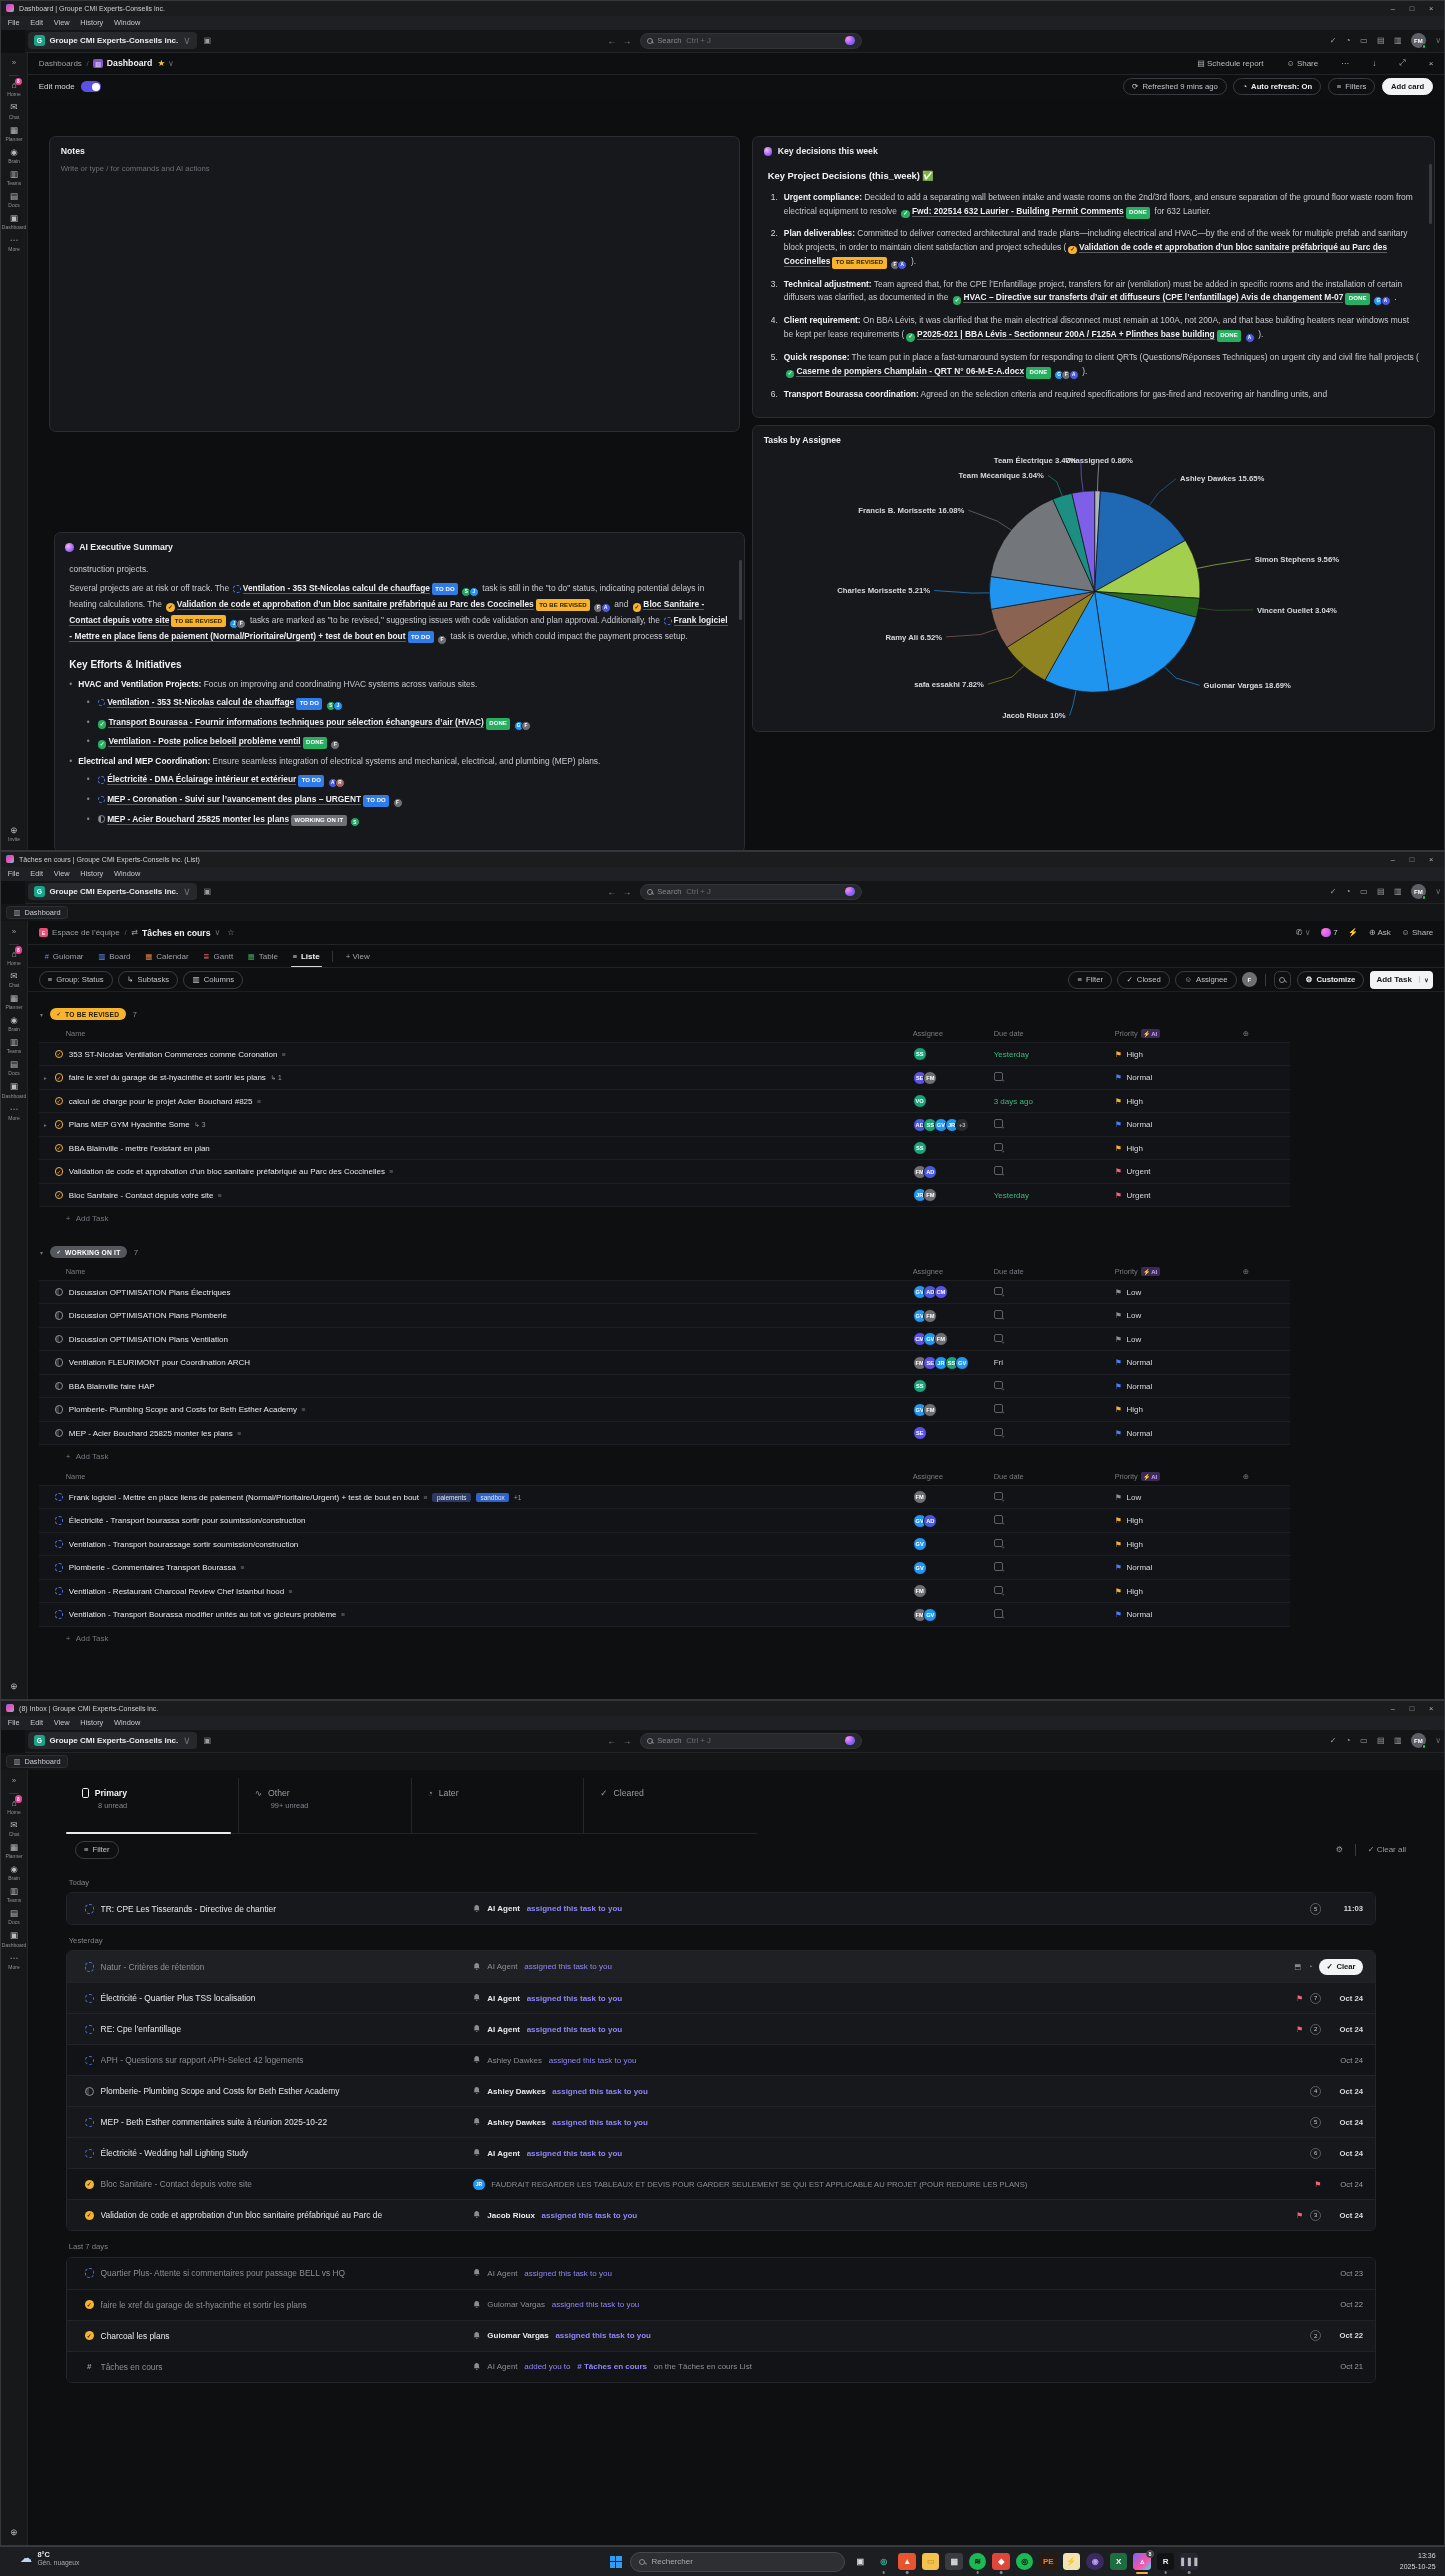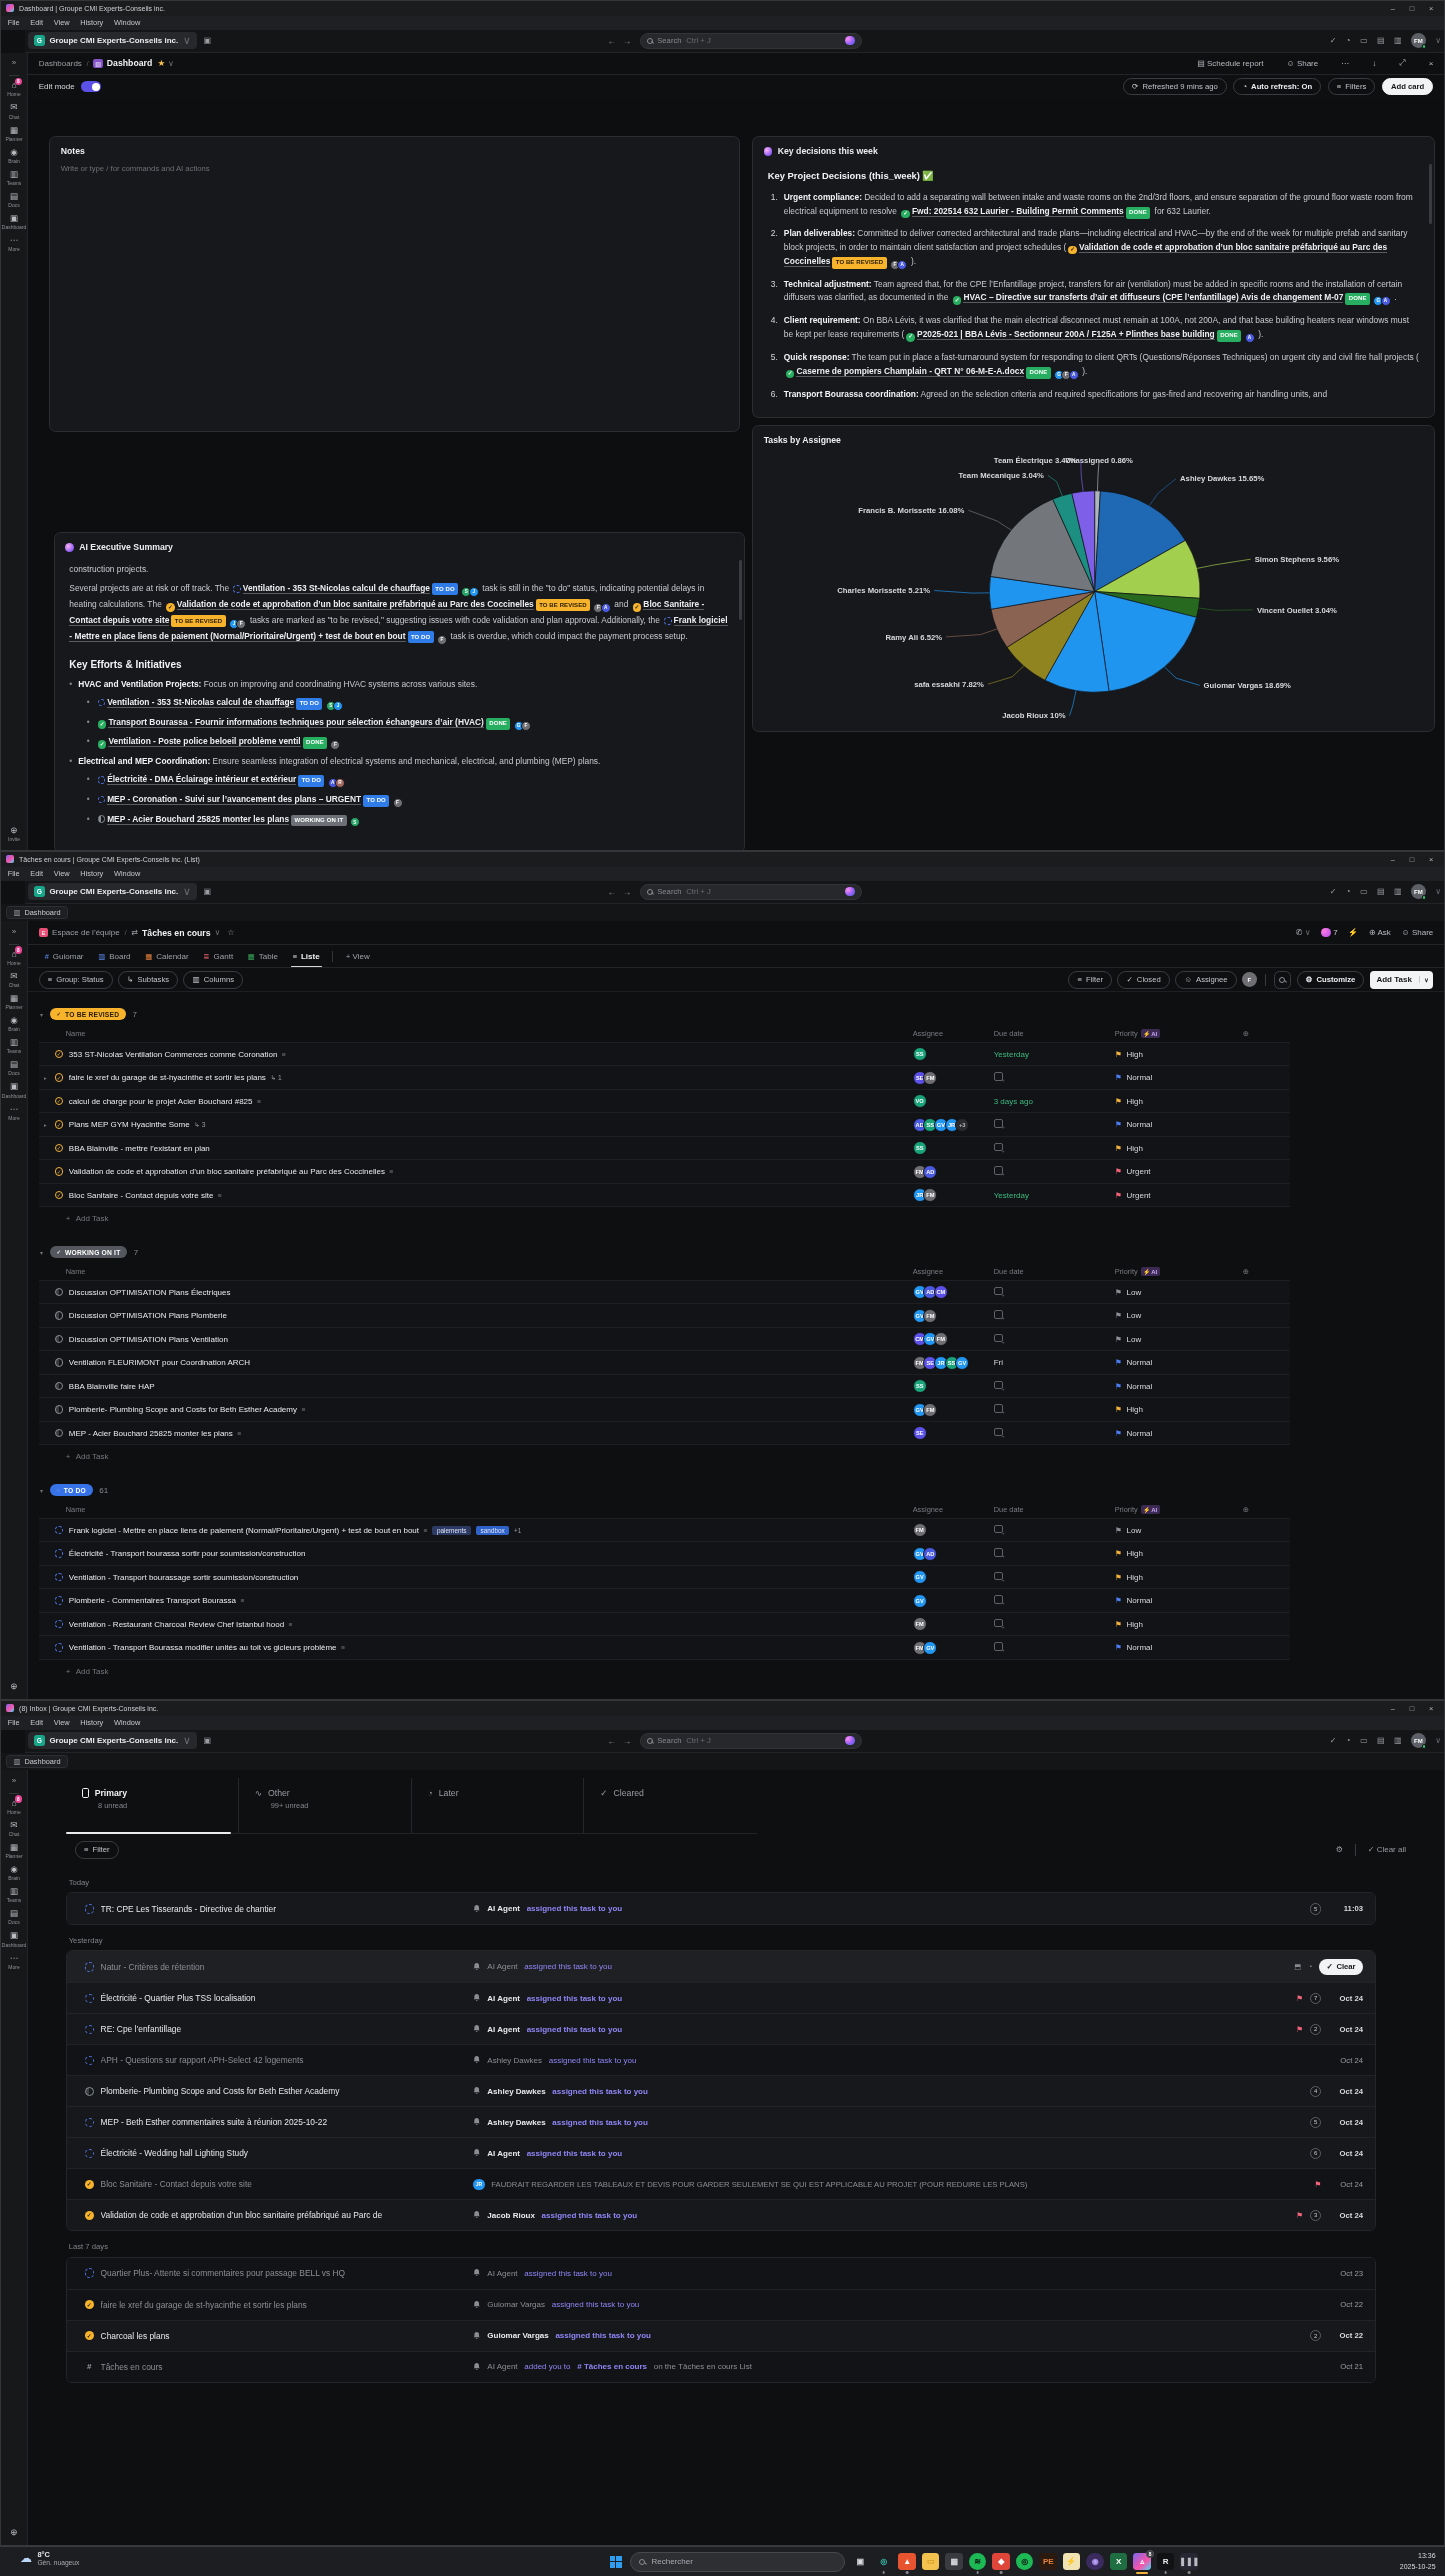--- a/index.html
+++ b/index.html
@@ -946,28 +946,20 @@
             <span class="cell-p">
               <span class="flag" style="color: rgb(77, 125, 242);">⚑</span>
               <span>Normal</span>
             </span>
             <span class="c-x"></span>
           </div>
           <div class="addtask">
             <span>+</span>
             <span>Add Task</span>
           </div>
-          <div class="gh">
-            <span class="gtri">▾</span>
-            <span class="gpill todo">
-              <span class="gpic">◌</span>
-              <span>TO DO</span>
-            </span>
-            <span class="gcount">61</span>
-          </div>
           <div class="cols">
             <span class="c-name">Name</span>
             <span class="c-a">Assignee</span>
             <span class="c-d">Due date</span>
             <span class="c-p">
               <span>Priority</span>
               <span class="aipill">⚡AI</span>
             </span>
             <span class="c-x">⊕</span>
           </div>

